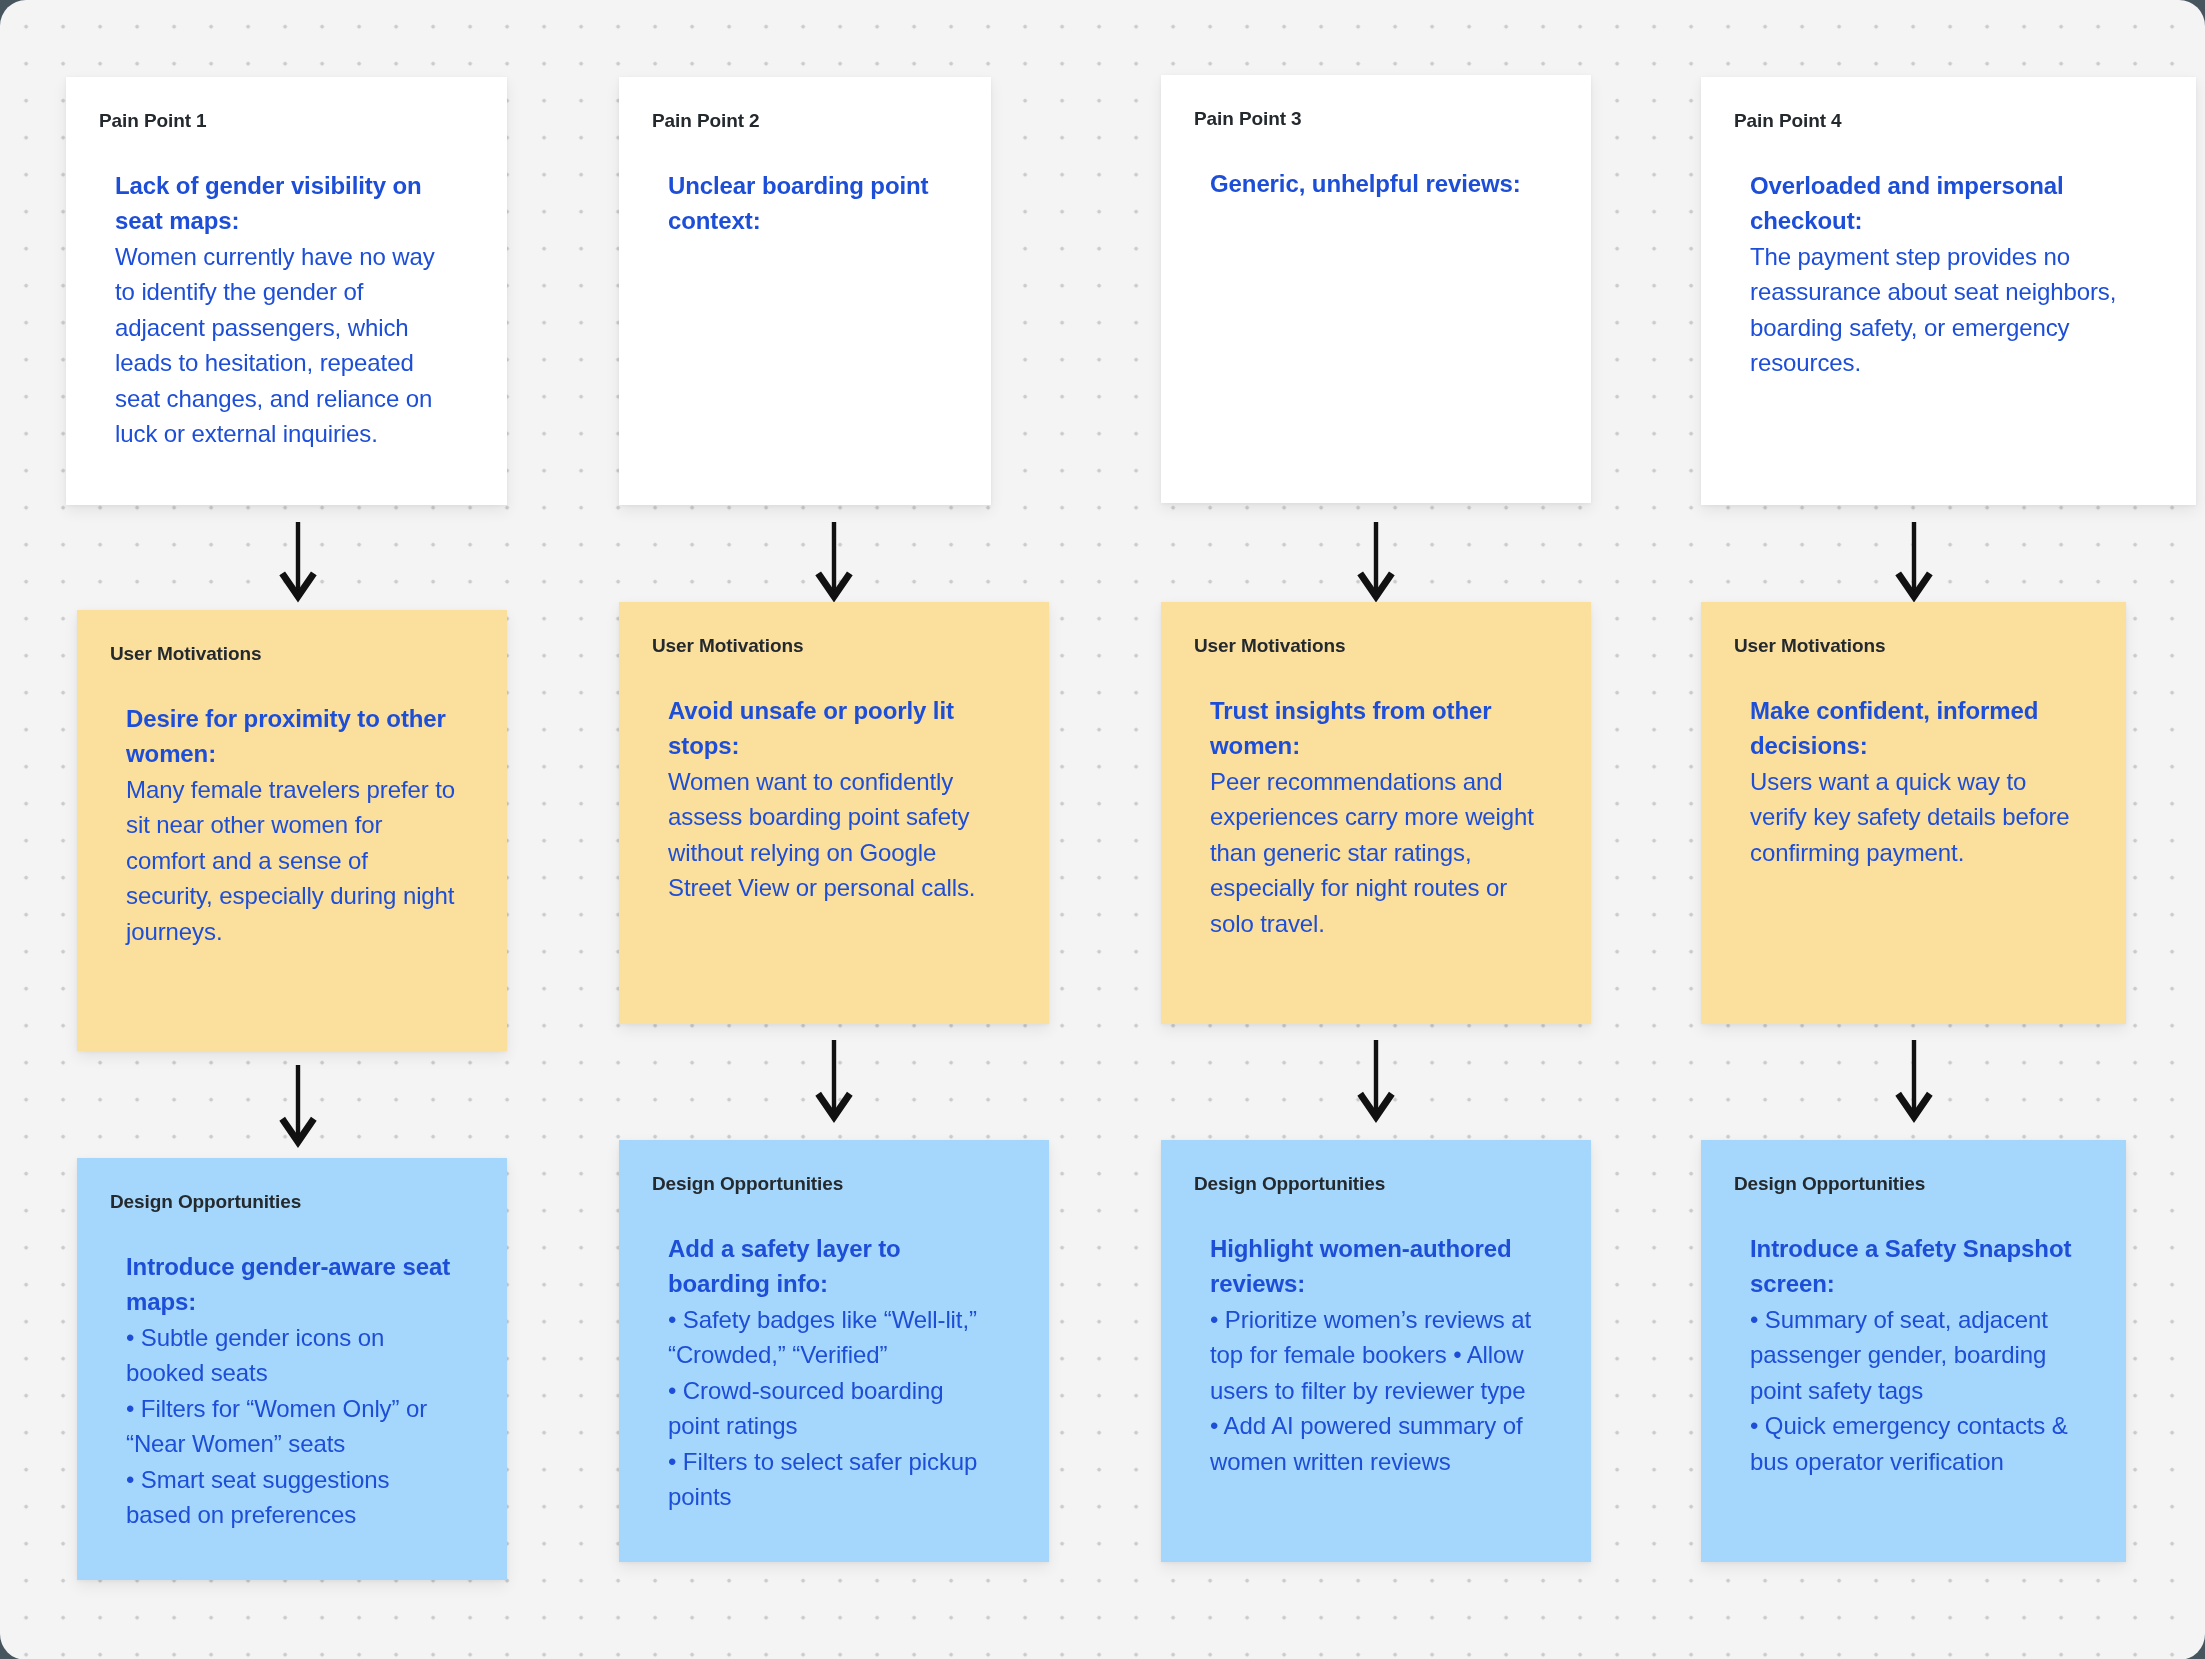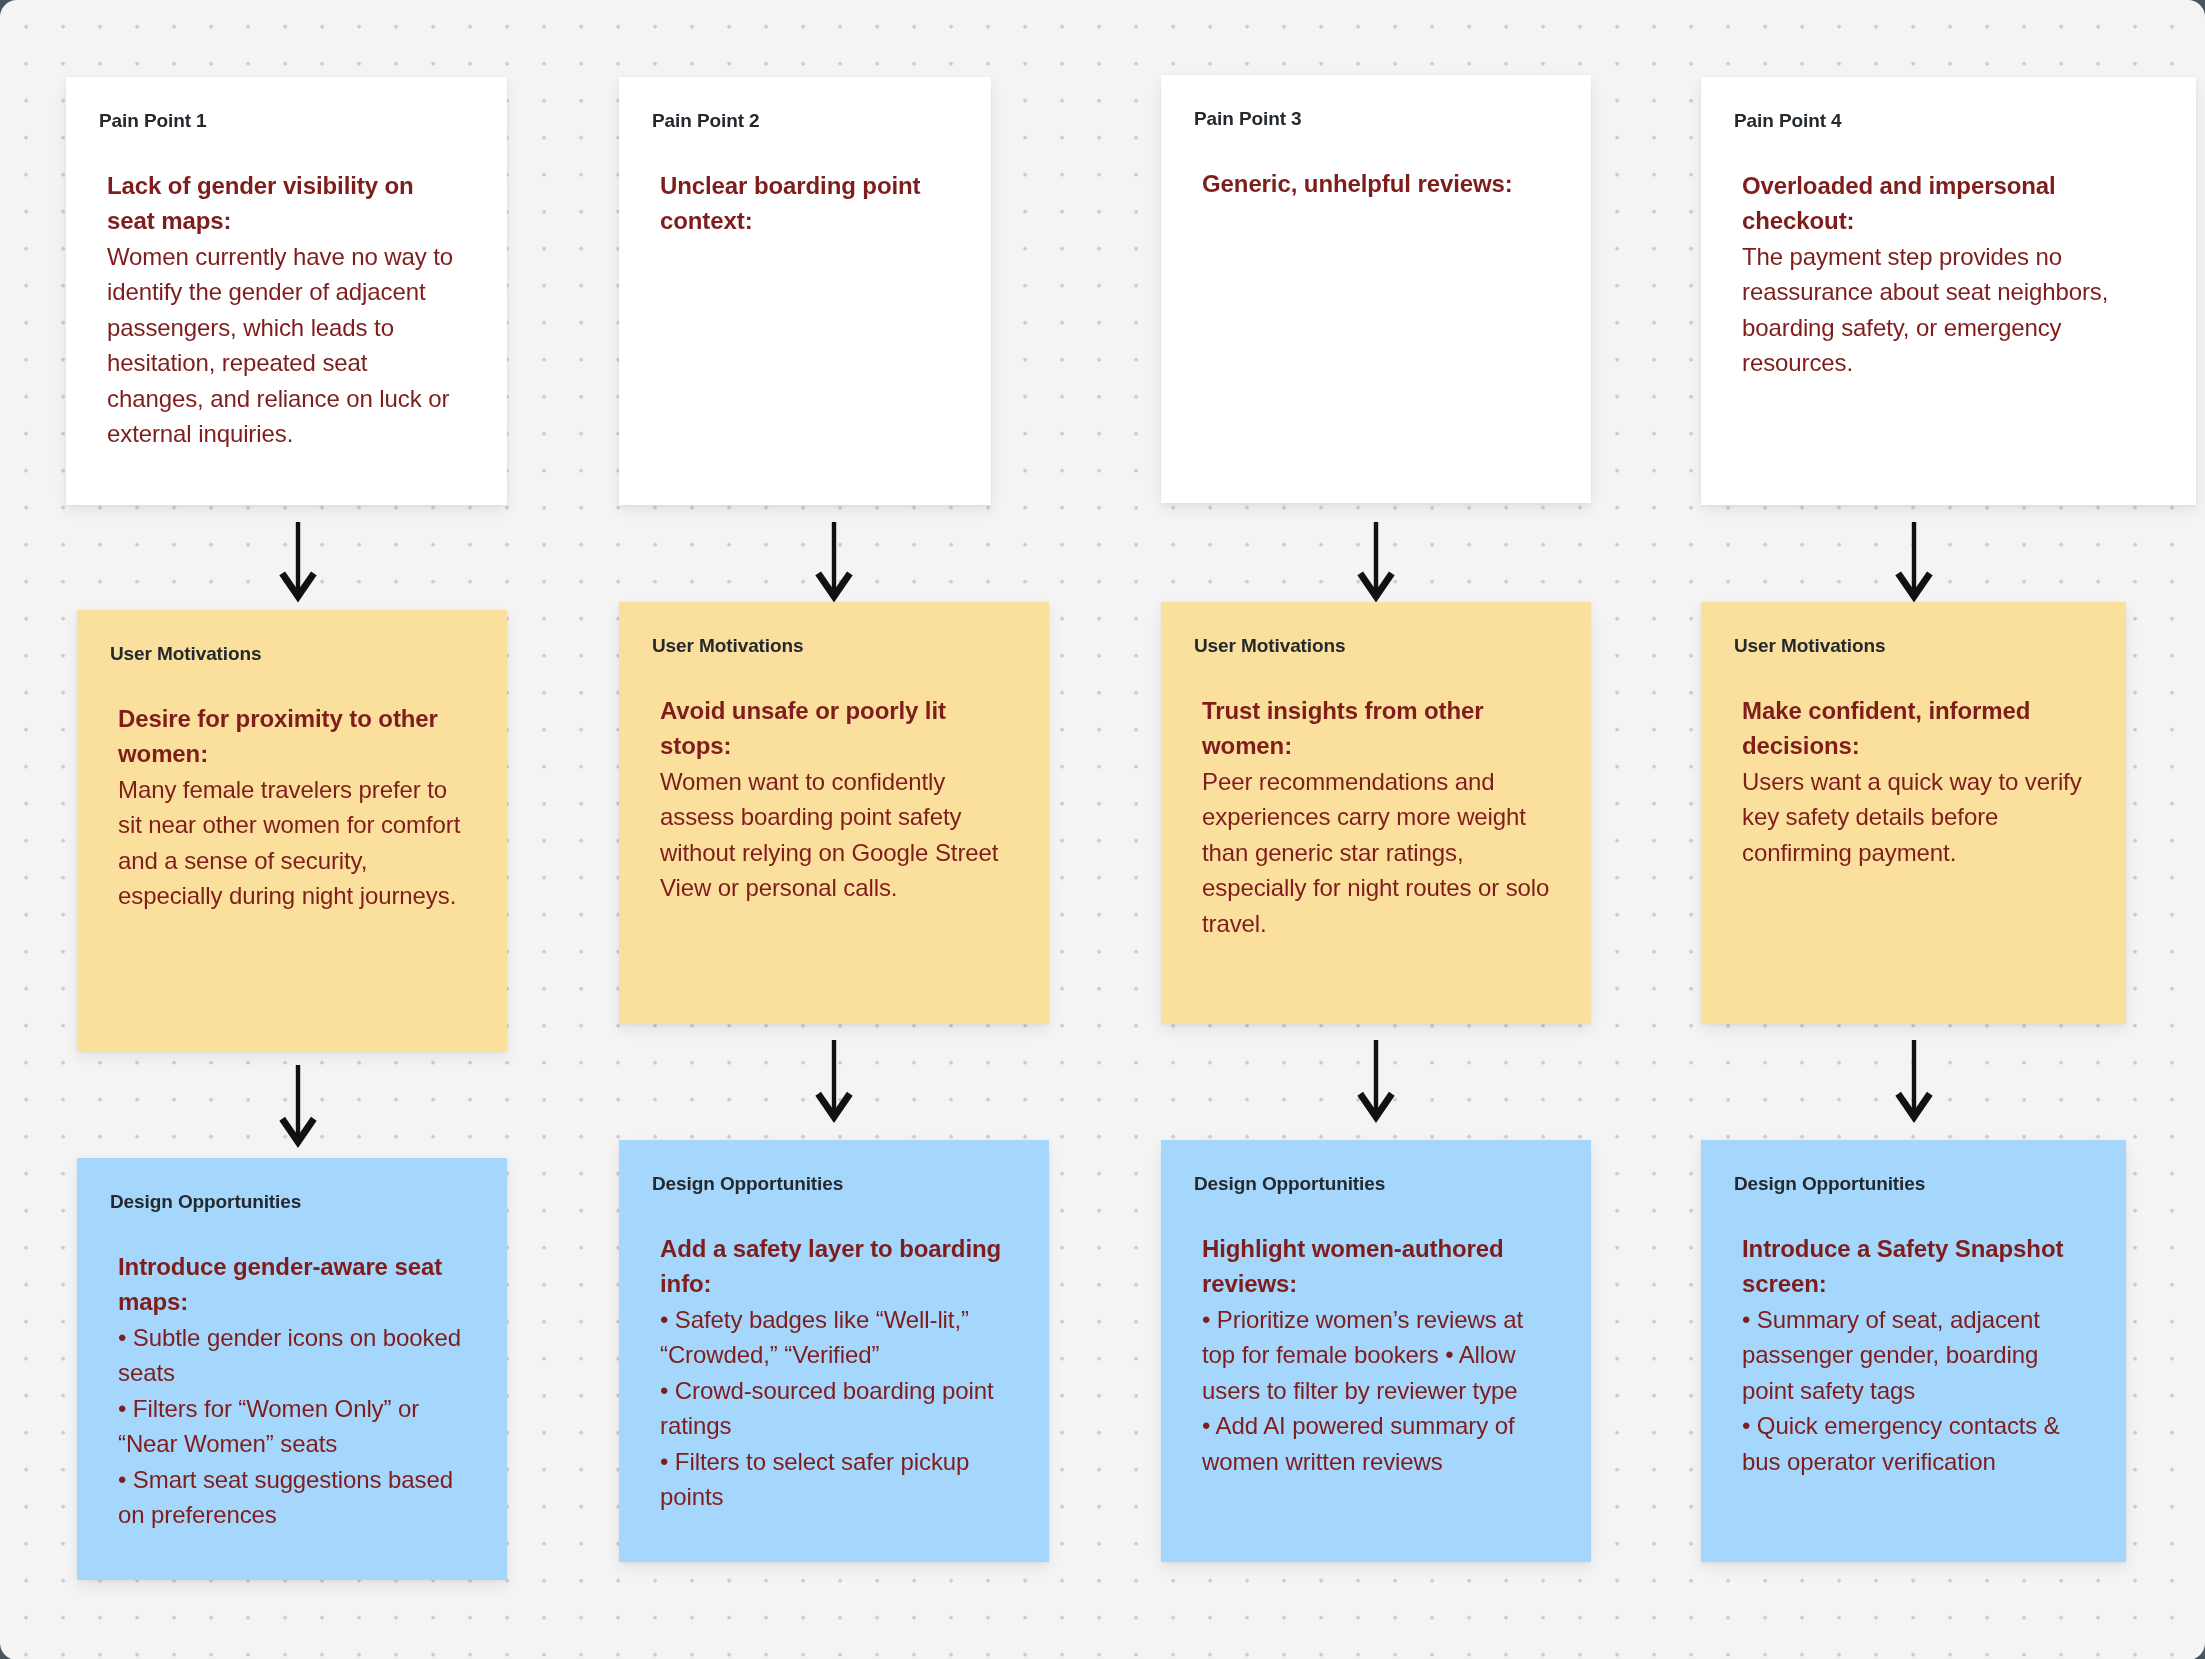--- a/index.html
+++ b/index.html
@@ -10,21 +10,21 @@
     overflow:hidden;
   }
   #canvas{
     position:absolute;
     left:0;top:0;
     width:2205px;height:1660px;
     background-color:#f4f4f5;
     background-image:radial-gradient(circle, #c9cbcd 1.9px, rgba(0,0,0,0) 2.1px);
     background-size:37px 37px;
     background-position:7.6px 8.2px;
-    border-radius:17px;
+    border-radius:26px;
     overflow:hidden;
   }
   .card{
     position:absolute;
     box-sizing:border-box;
     padding:33px 33px 25px 33px;
     box-shadow:0 6.3px 14px rgba(0,0,0,0.07), 0 1.3px 3.8px rgba(0,0,0,0.05);
   }
   .card-white{background:#ffffff;}
   .card-yellow{background:#fbdf9d;}
@@ -33,22 +33,22 @@
     font-size:19px;
     font-weight:700;
     color:#24292e;
     letter-spacing:-0.1px;
     margin:0 0 35px 0;
     line-height:1.2;
   }
   .body-text{
     font-size:24px;
     line-height:1.48;
-    color:#7f1d1d;
-    margin:8px;
+    color:#1d4ed8;
+    margin:16px;
     letter-spacing:-0.1px;
     white-space:pre-wrap;
   }
   .body-text b{font-weight:700;}
   .arrow{
     position:absolute;
     width:38px;
   }
   .arrow svg{display:block;}
 </style>

